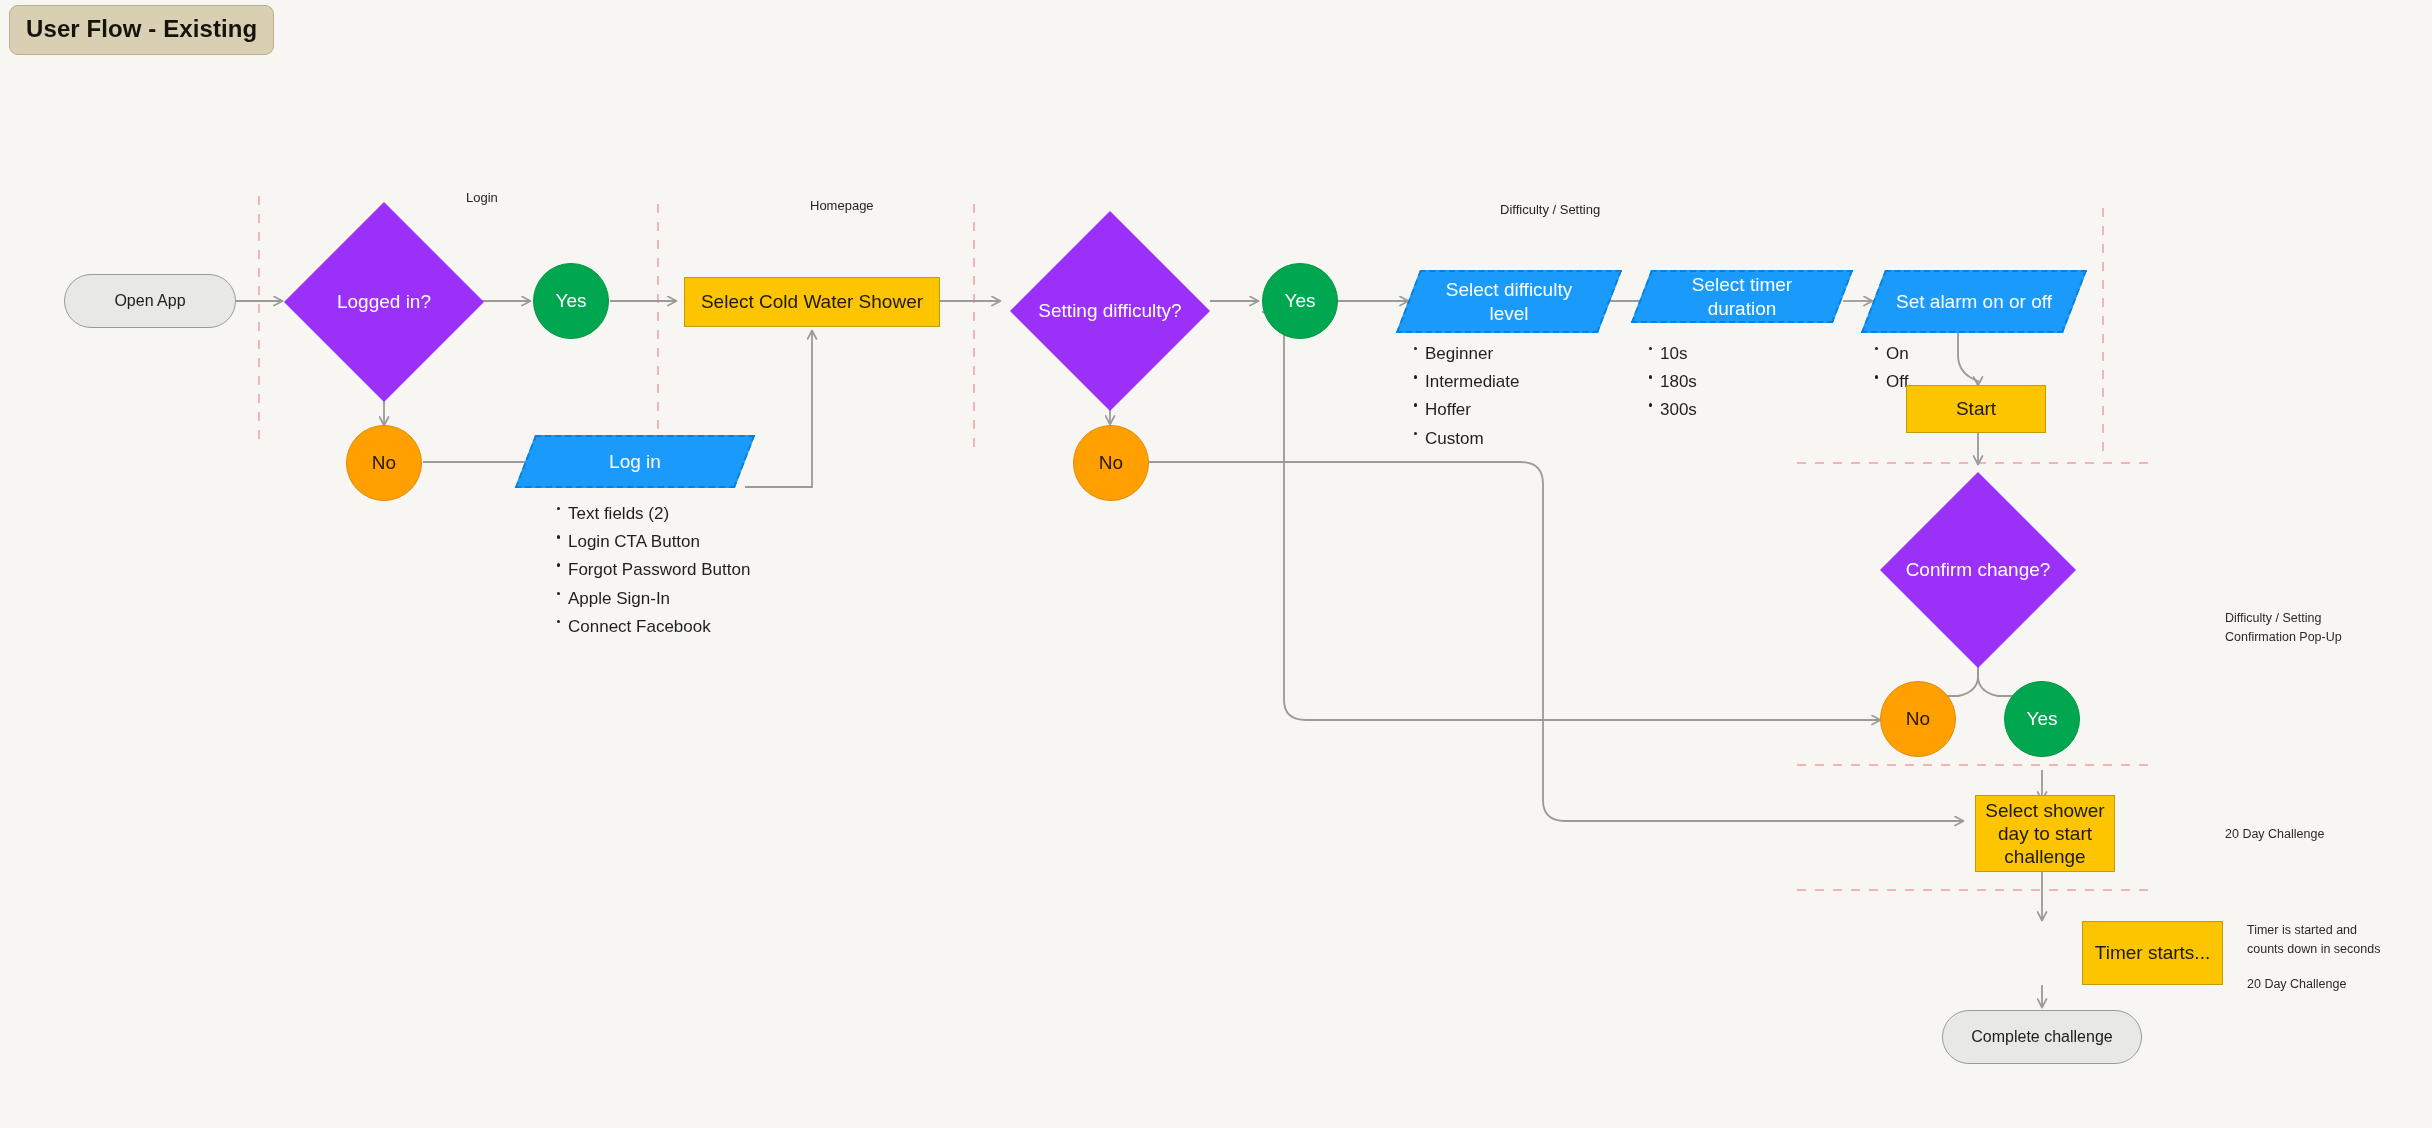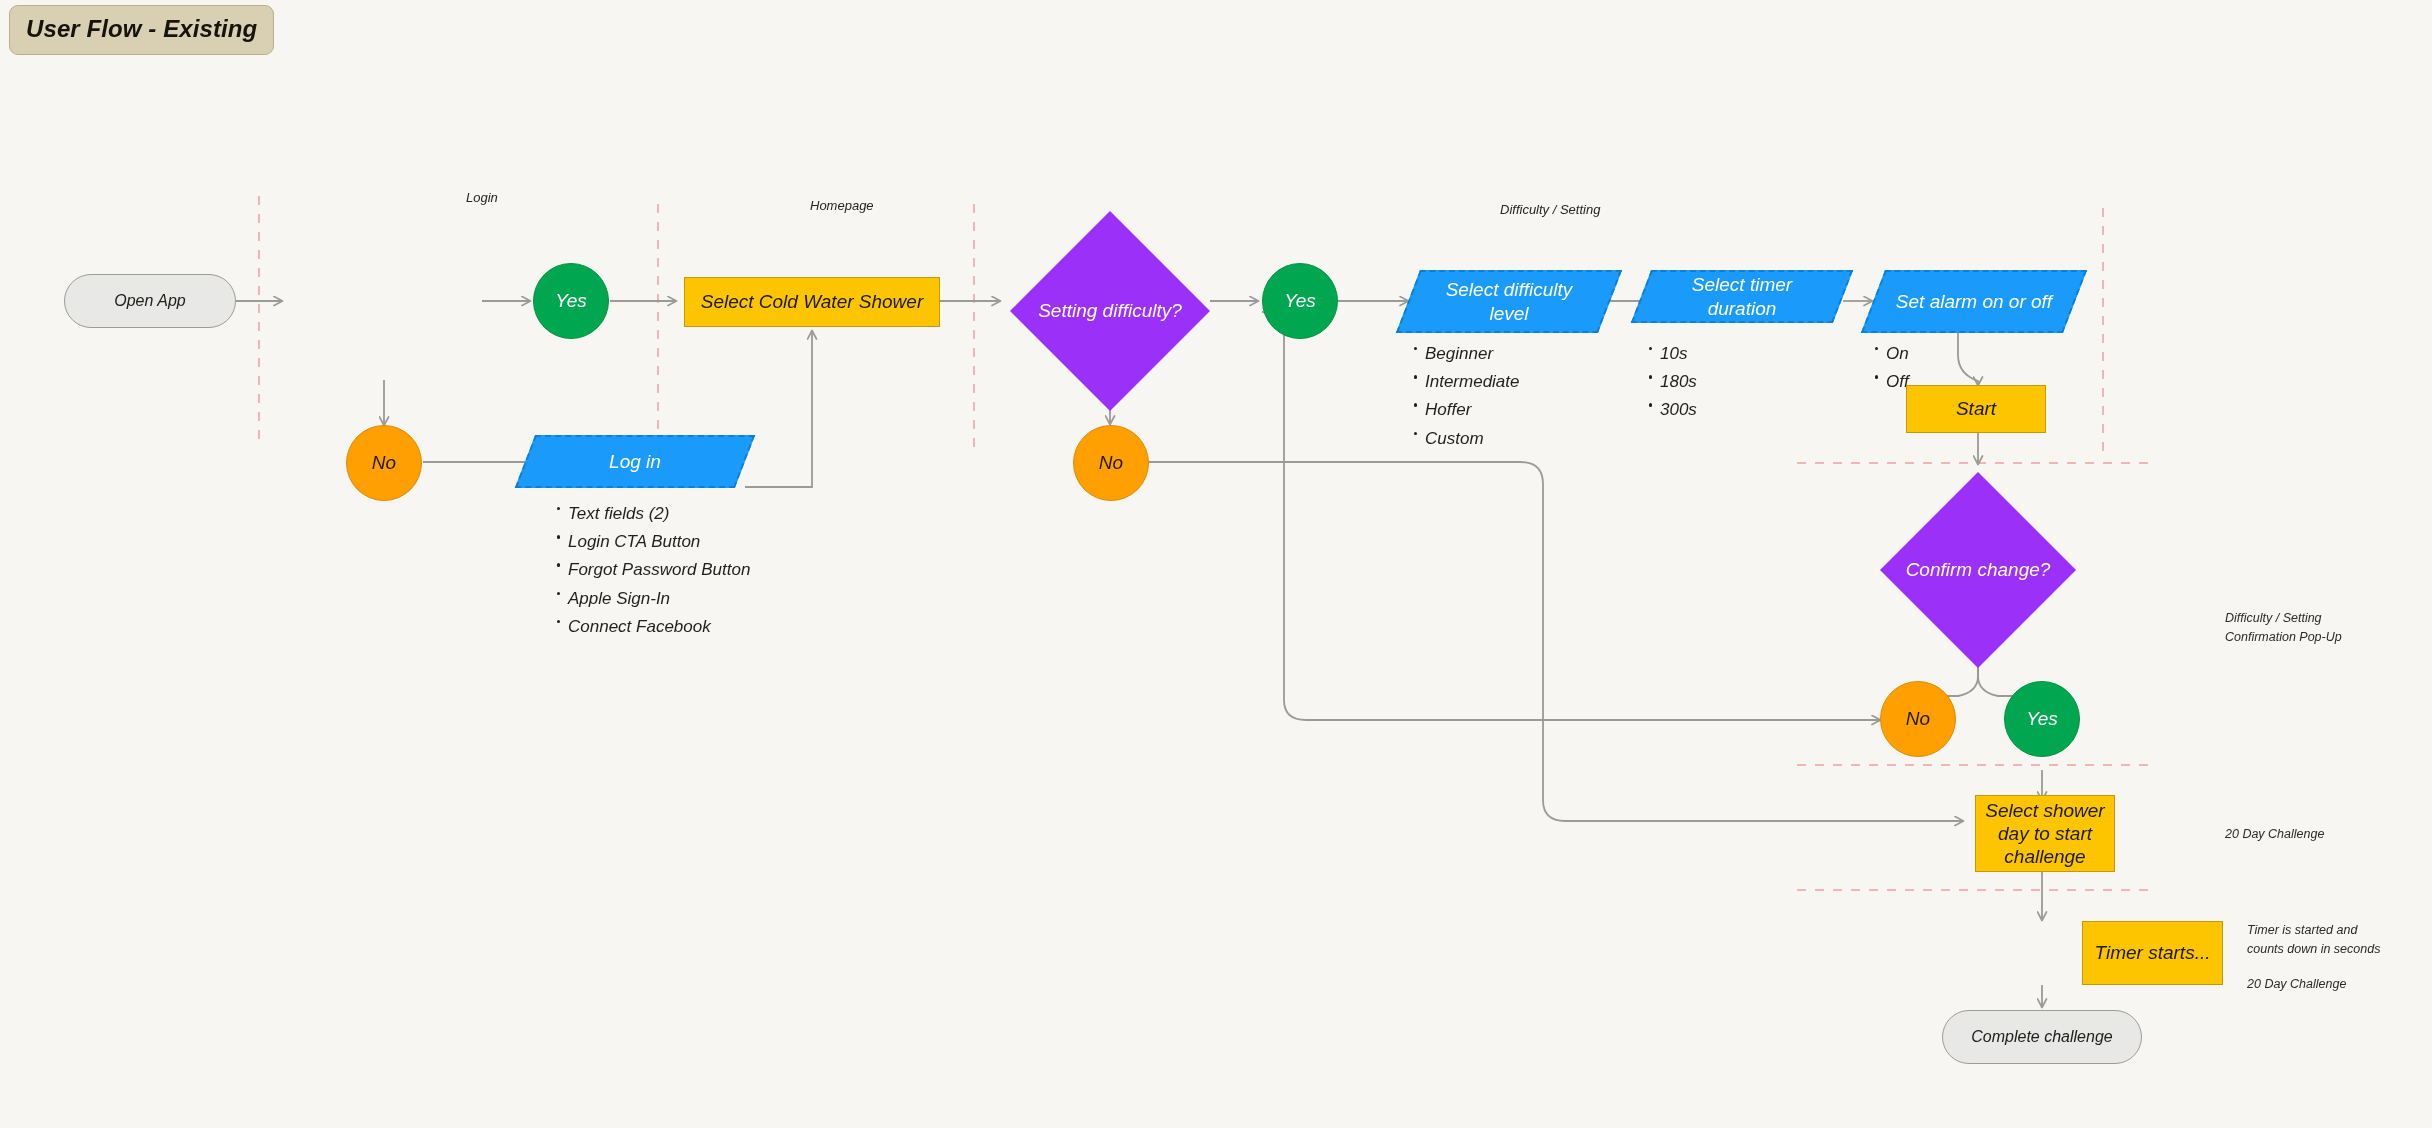--- a/index.html
+++ b/index.html
@@ -10,21 +10,20 @@
   body {
     font-family: "Liberation Sans", sans-serif;
     -webkit-font-smoothing: antialiased;
   }
   #canvas {
     position: relative;
     width: 2432px;
     height: 1128px;
     background: #f7f6f2;
     overflow: hidden;
-    font-style: italic;
   }
 
   
   #title-badge {
     position: absolute;
     left: 9px;
     top: 5px;
     background: #d9d0b4;
     border: 1px solid #b9ae8d;
     border-radius: 9px;
@@ -254,20 +253,24 @@
 Confirmation Pop-Up</div>
   <div class="note" style="left:2225px; top:825px;">20 Day Challenge</div>
   <div class="note" style="left:2247px; top:921px;">Timer is started and
 counts down in seconds</div>
   <div class="note" style="left:2247px; top:975px;">20 Day Challenge</div>
 
   <div class="node terminator" style="left:64px; top:274px; width:172px; height:54px;">
     <span>Open App</span>
   </div>
 
+  <div class="node decision" style="left:284px; top:202px; width:200px; height:200px;">
+    <div class="dia-shape"></div>
+    <span class="dia-label">Logged in?</span>
+  </div>
 
   <div class="node circ yes" style="left:533px; top:263px; width:76px; height:76px;">
     <span>Yes</span>
   </div>
 
   <div class="node circ no" style="left:346px; top:425px; width:76px; height:76px;">
     <span>No</span>
   </div>
 
   <div class="node io" style="left:525px; top:435px; width:220px; height:53px;">

